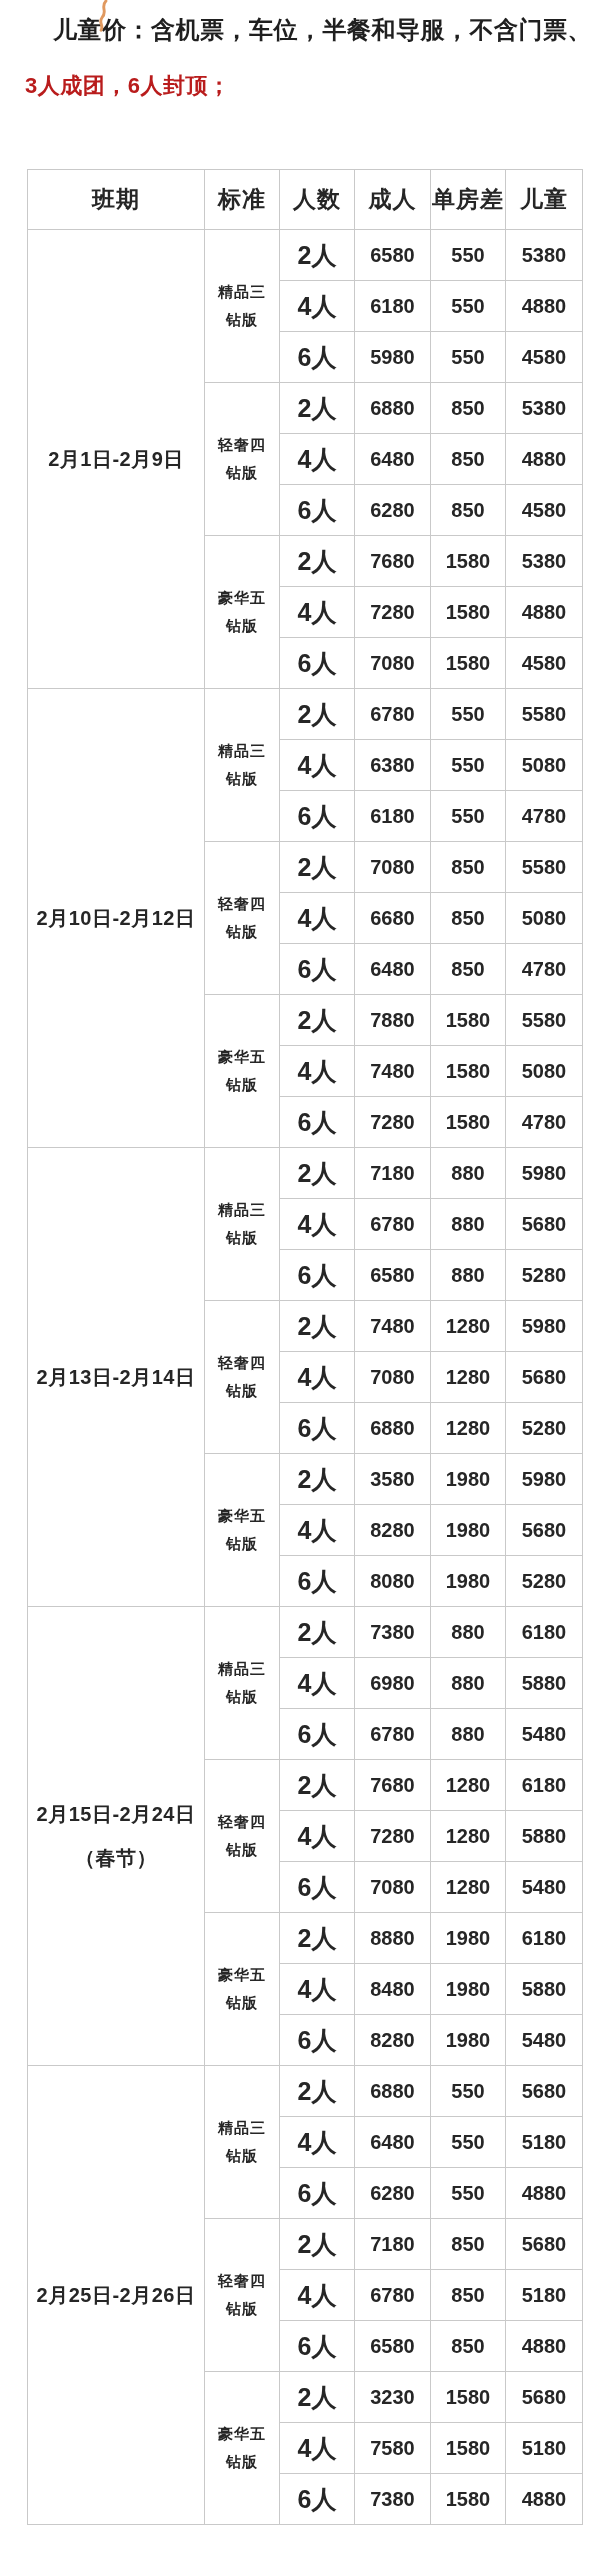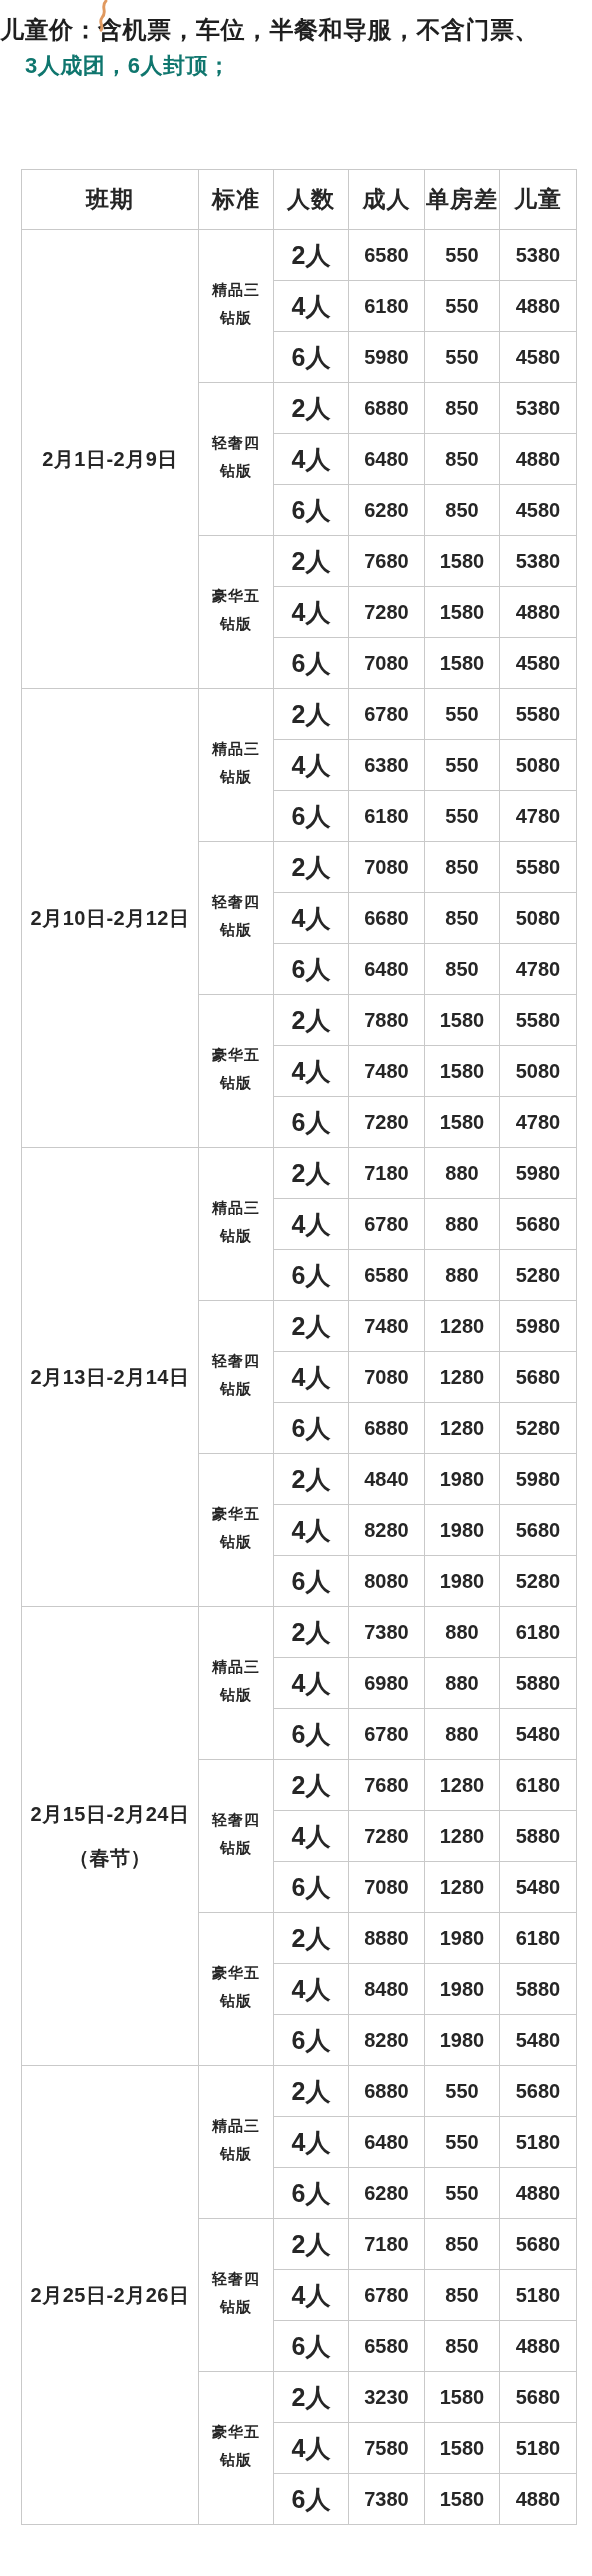--- a/index.html
+++ b/index.html
@@ -5,62 +5,62 @@
   html,body{margin:0;padding:0;background:#ffffff;}
   body{
     width:592px;height:2576px;overflow:hidden;position:relative;
     font-family:"Liberation Sans","DejaVu Sans",sans-serif;
     color:#222222;
     -webkit-font-smoothing:antialiased;
   }
   .title-wrap{
     position:relative;
     padding-top:8px;
-    text-align:left;
+    text-align:right;
     font-weight:bold;
     font-size:24px;
     line-height:43px;
     color:#1f1f1f;
     letter-spacing:0.5px;
   }
   .annotation-mark{
     position:absolute;
     left:95px;top:0px;
     width:18px;height:39px;
     pointer-events:none;
   }
   .note-line{
-    margin:0 0 0 25px;
+    margin:20px 0 0 25px;
     font-weight:bold;
     font-size:22px;
-    color:#0f766e;
+    color:#b91c1c;
     text-align:left;
     letter-spacing:0.5px;
   }
   table.price{
     position:absolute;
-    left:21px;top:169px;
+    left:27px;top:169px;
     border-collapse:collapse;
     table-layout:fixed;
     width:549px;
   }
   table.price th, table.price td{
     border:1px solid #c9c9c9;
     background:#ffffff;
     text-align:center;
     vertical-align:middle;
     padding:0;
     font-weight:bold;
     color:#262626;
   }
   table.price thead tr{height:60px;}
   table.price tbody tr{height:51px;}
   table.price th{font-size:23px;letter-spacing:1px;}
   .c0{width:176px;}
-  .c1{width:74px;font-family:Liberation Mono, monospace;}
+  .c1{width:74px;}
   .c2{width:74px;}
   .c3{width:75px;margin-left:47px;}
   .c4{width:74px;}
   .c5{width:76px;}
   td.date-cell{font-size:20px;line-height:2.2;letter-spacing:0.5px;}
   td.tier-cell{font-size:15px;line-height:1.9;letter-spacing:1px;}
   td.v-cell{font-size:20px;letter-spacing:0px;}
   td.people-col{font-size:25px;}
 </style>
 </head>
@@ -273,21 +273,21 @@
         <td class="v-cell c3">6880</td>
         <td class="v-cell c4">1280</td>
         <td class="v-cell c5">5280</td>
       </tr>
       <tr>
         <td rowspan="3" class="tier-cell c1">
           <div>豪华五</div>
           <div>钻版</div>
         </td>
         <td class="v-cell c2 people-col">2人</td>
-        <td class="v-cell c3">4840</td>
+        <td class="v-cell c3">3580</td>
         <td class="v-cell c4">1980</td>
         <td class="v-cell c5">5980</td>
       </tr>
       <tr>
         <td class="v-cell c2 people-col">4人</td>
         <td class="v-cell c3">8280</td>
         <td class="v-cell c4">1980</td>
         <td class="v-cell c5">5680</td>
       </tr>
       <tr>

